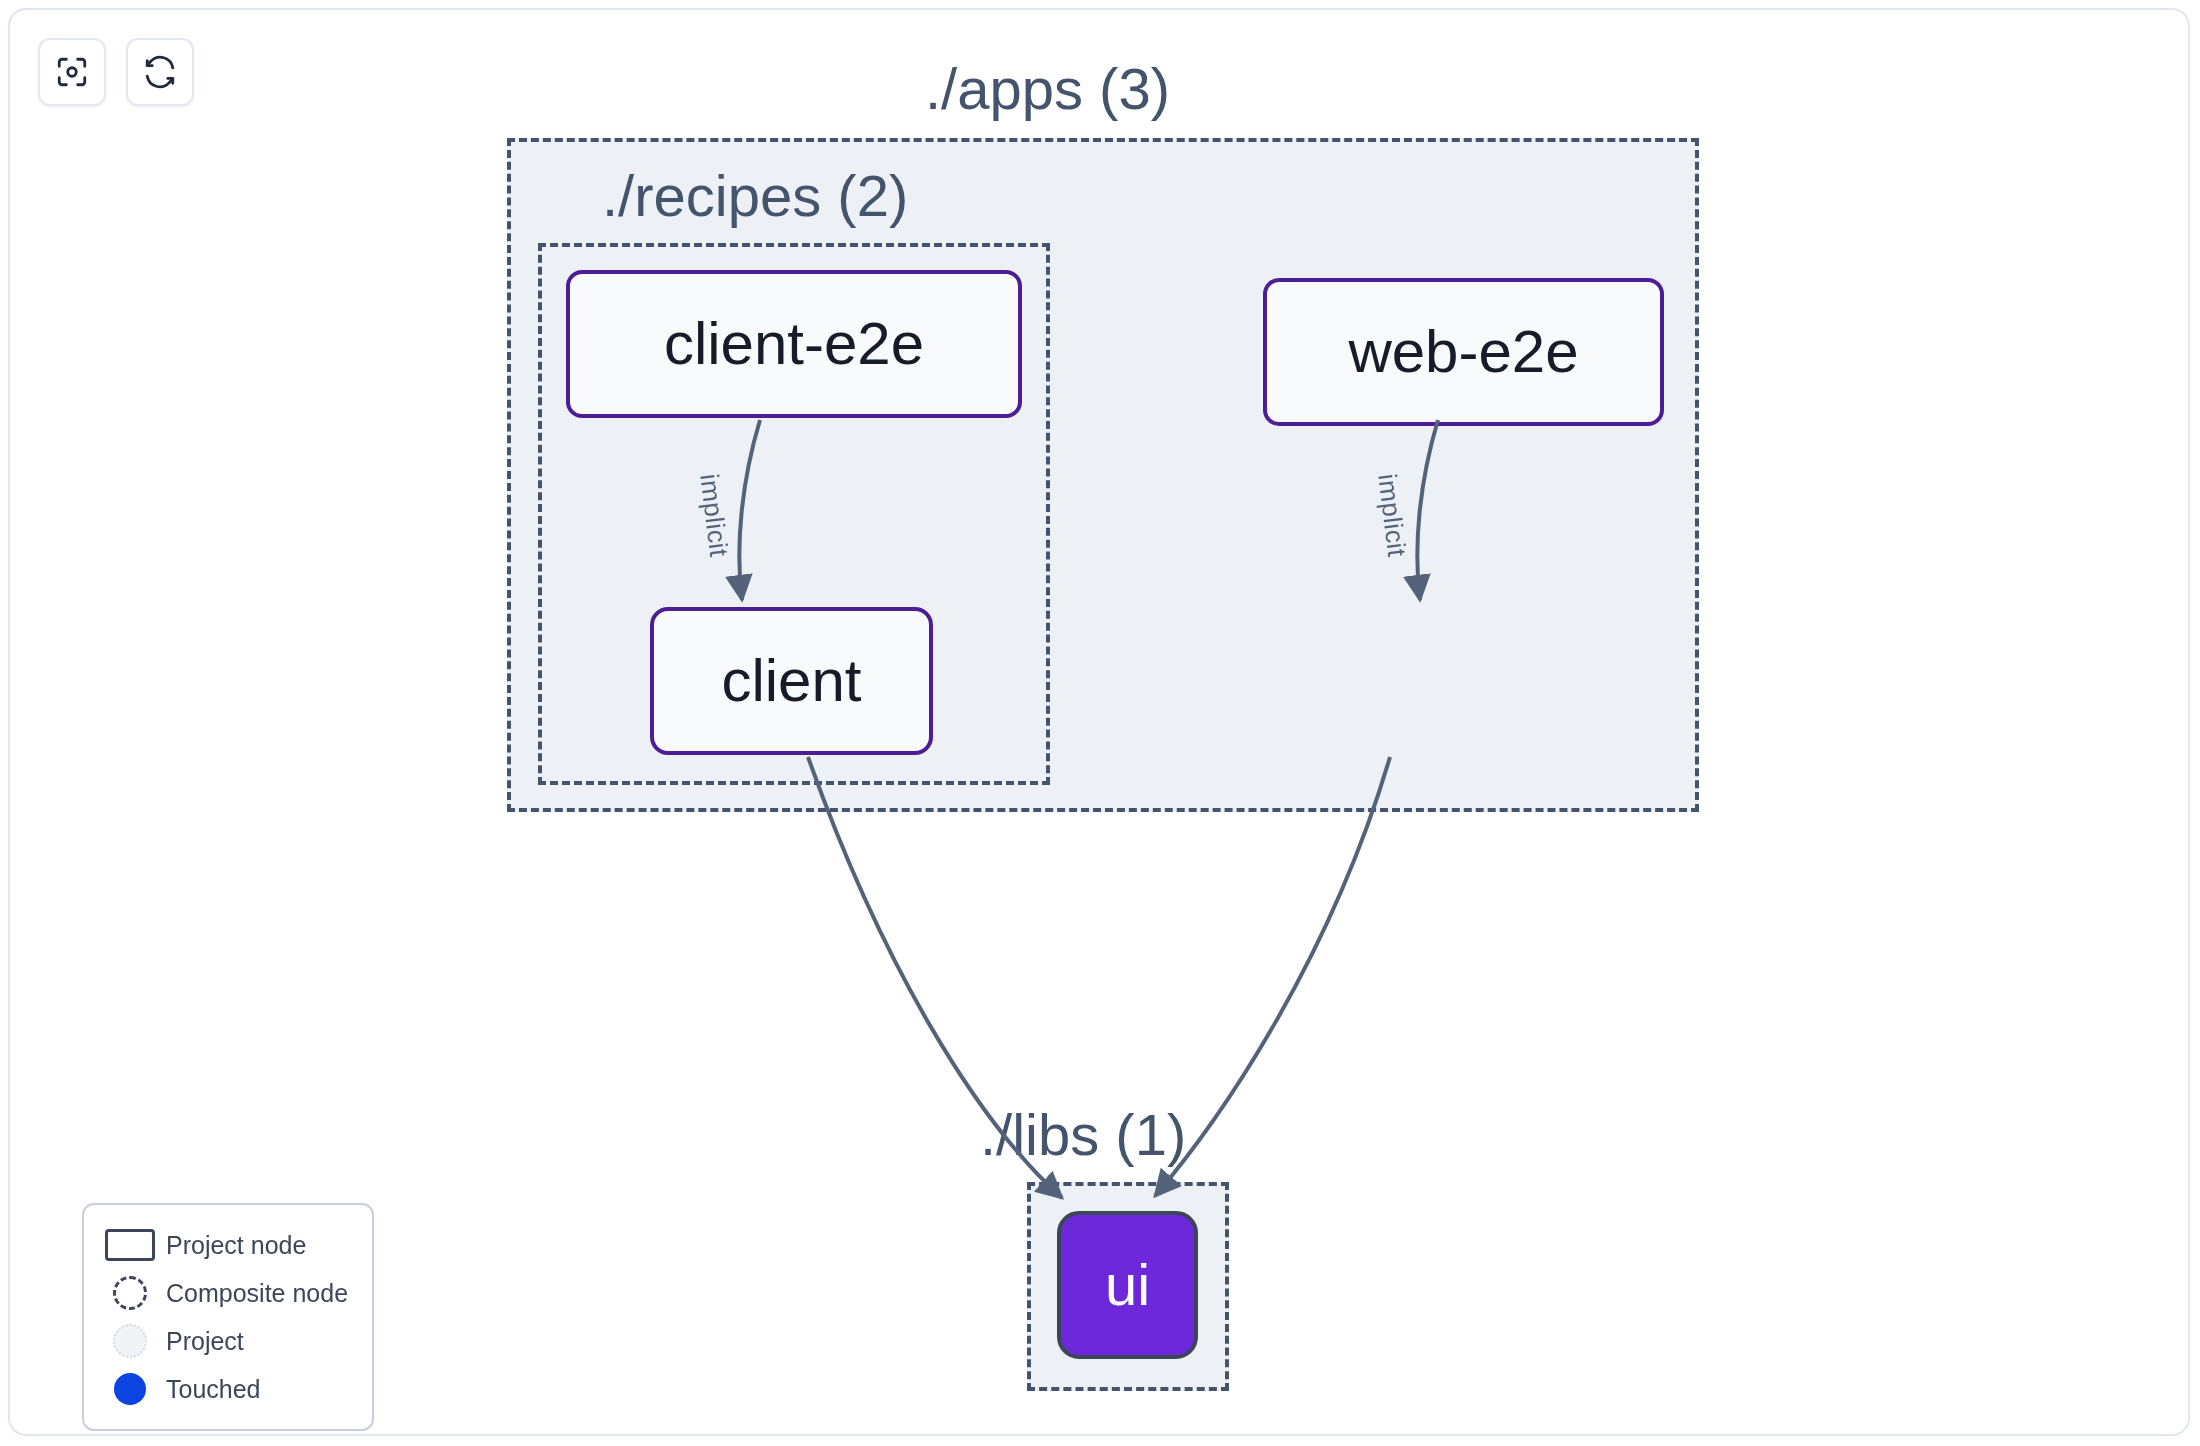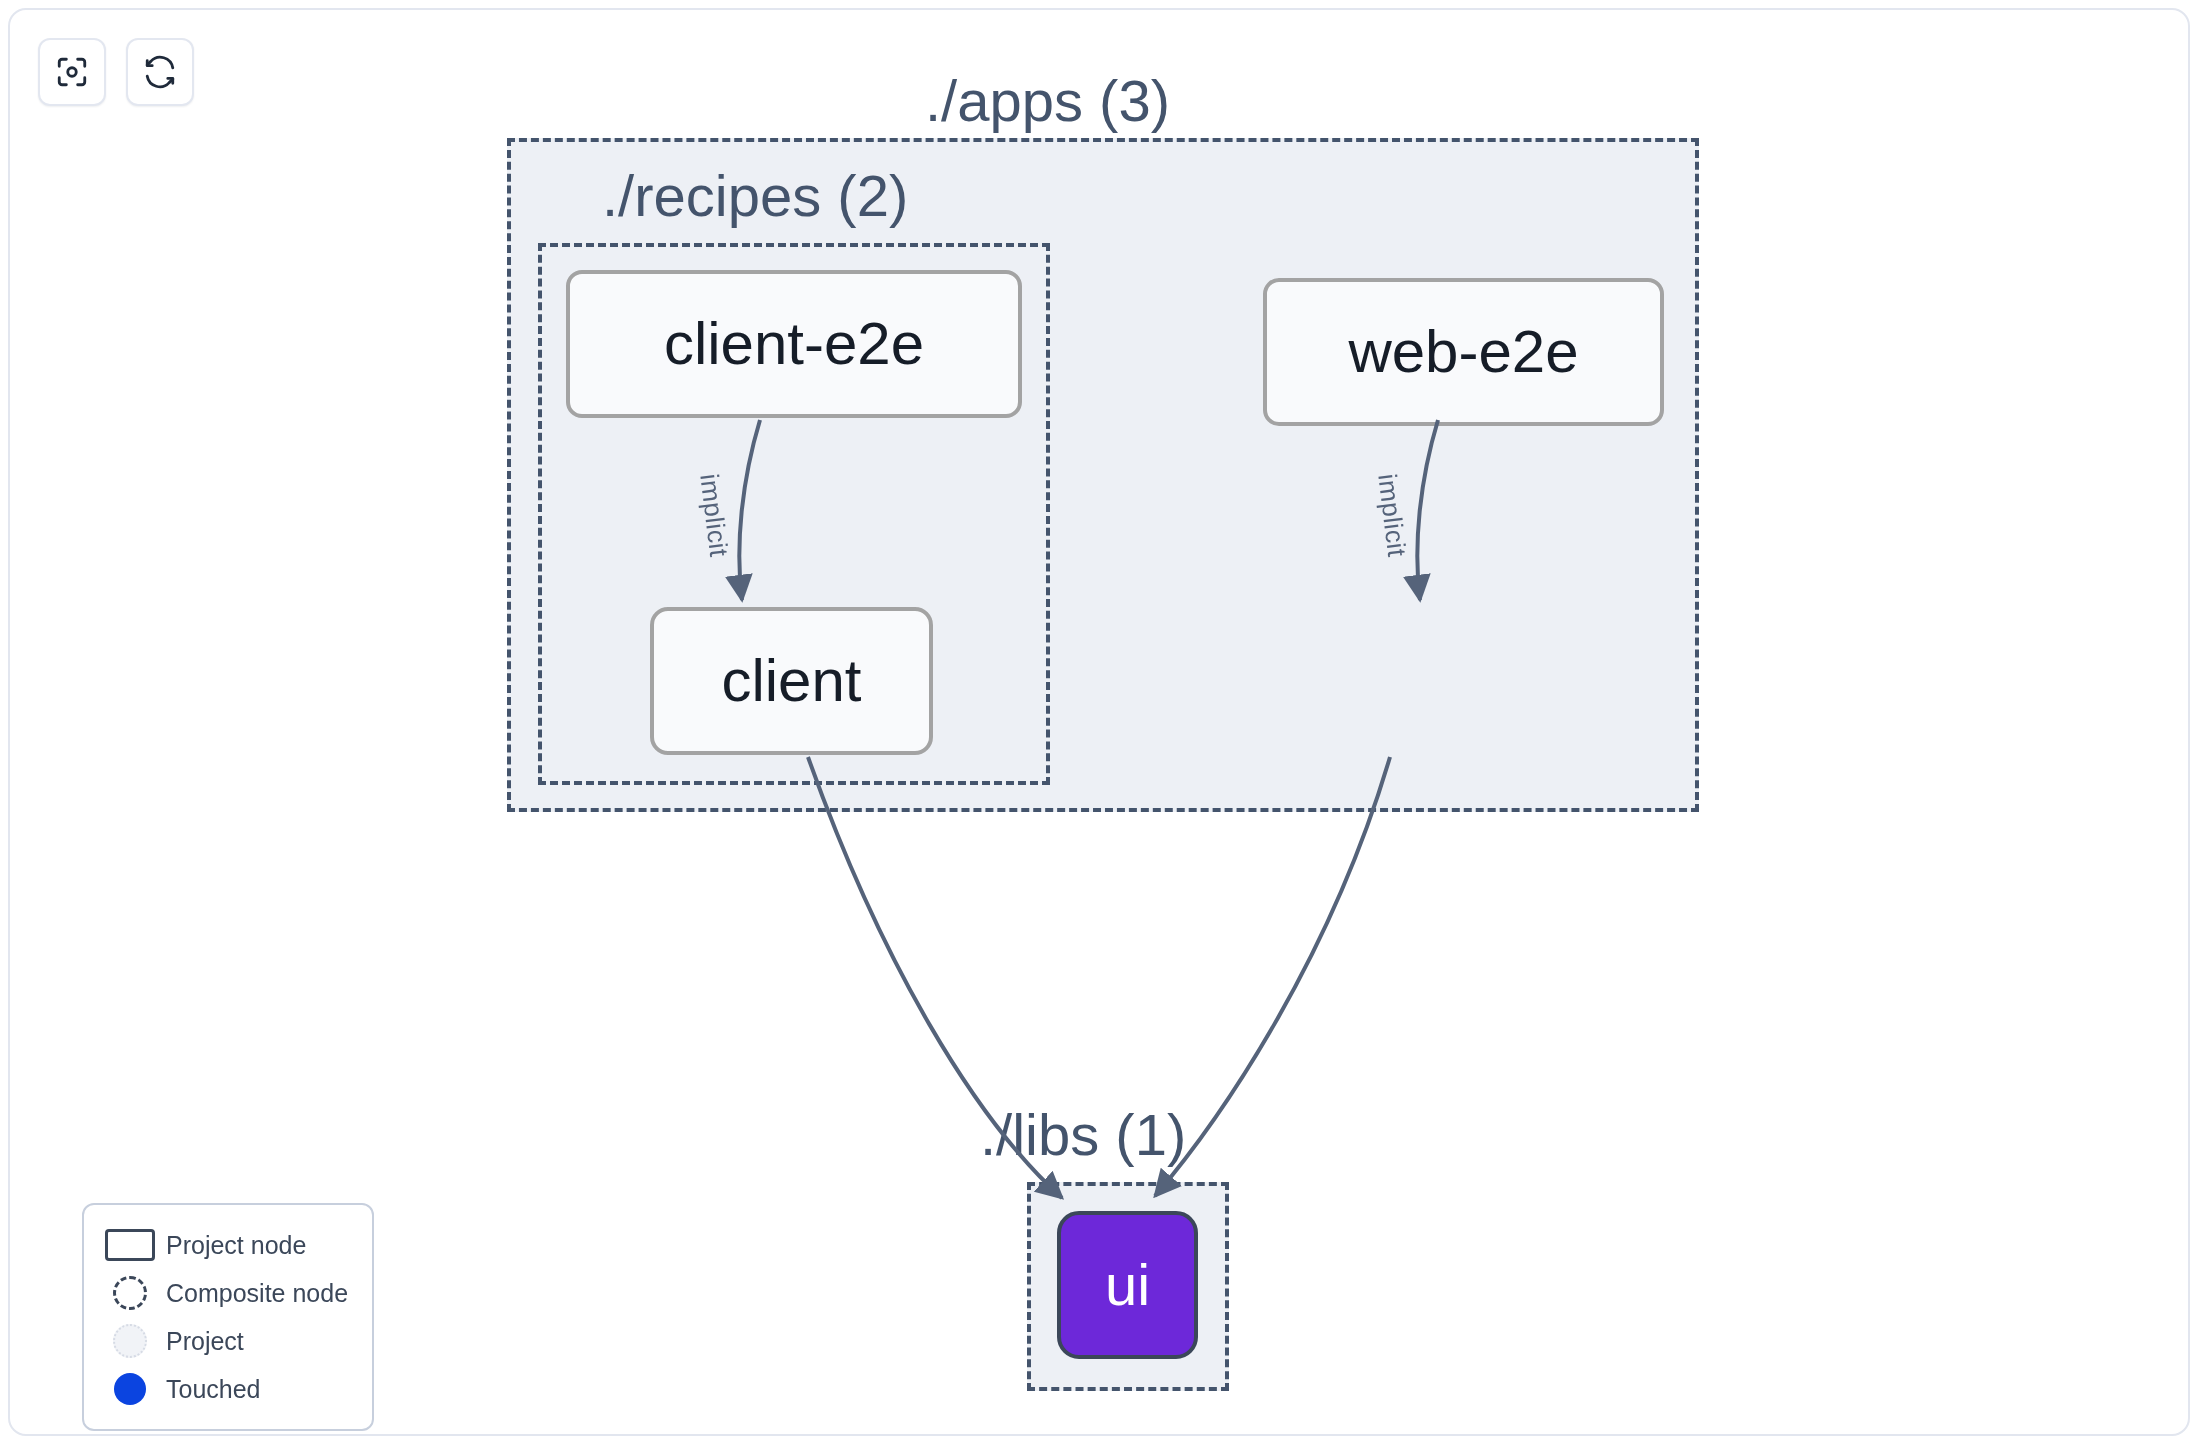--- a/index.html
+++ b/index.html
@@ -82,28 +82,28 @@
     font-size: 58px;
     line-height: 1;
     white-space: nowrap;
     z-index: 30;
     font-family: "Liberation Sans", sans-serif;
   }
   #group-apps   { left: 507px;  top: 138px;  width: 1192px; height: 674px; }
   #group-recipes{ left: 538px;  top: 243px;  width: 512px;  height: 542px; z-index: 12;}
   #group-libs   { left: 1027px; top: 1182px; width: 202px;  height: 209px; z-index: 11;}
 
-  #label-apps    { left: 925px;  top: 72px;  }
+  #label-apps    { left: 925px;  top: 60px;  }
   #label-recipes { left: 570px;  top: 167px; margin-left: 32px; }
   #label-libs    { left: 980px;  top: 1106px;}
 
   
   .node {
     position: absolute;
-    border: 4px solid #a3a3a3;
+    border: 4px solid #4c1d95;
     border-radius: 16px;
     background: #f9fafc;
     display: flex;
     align-items: center;
     justify-content: center;
     box-sizing: border-box;
     z-index: 25;
     cursor: pointer;
     color: #161d28;
     font-size: 60px;

